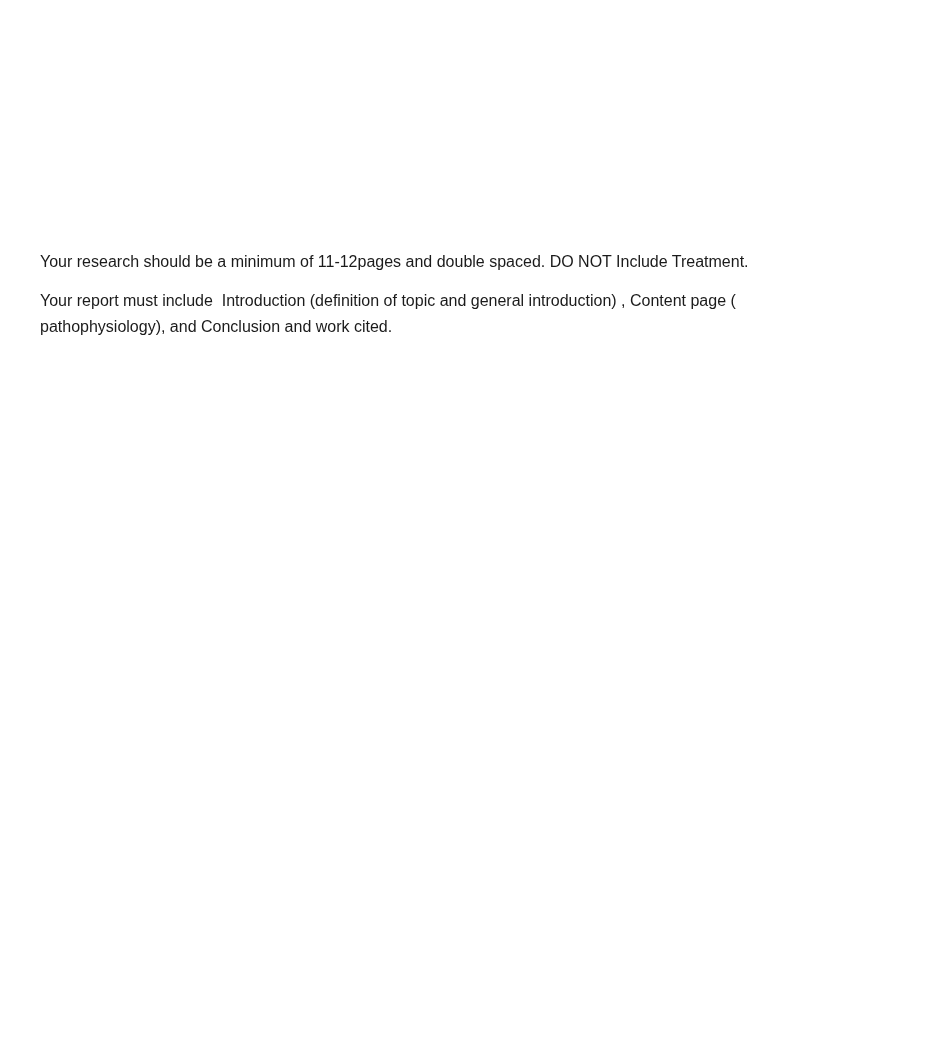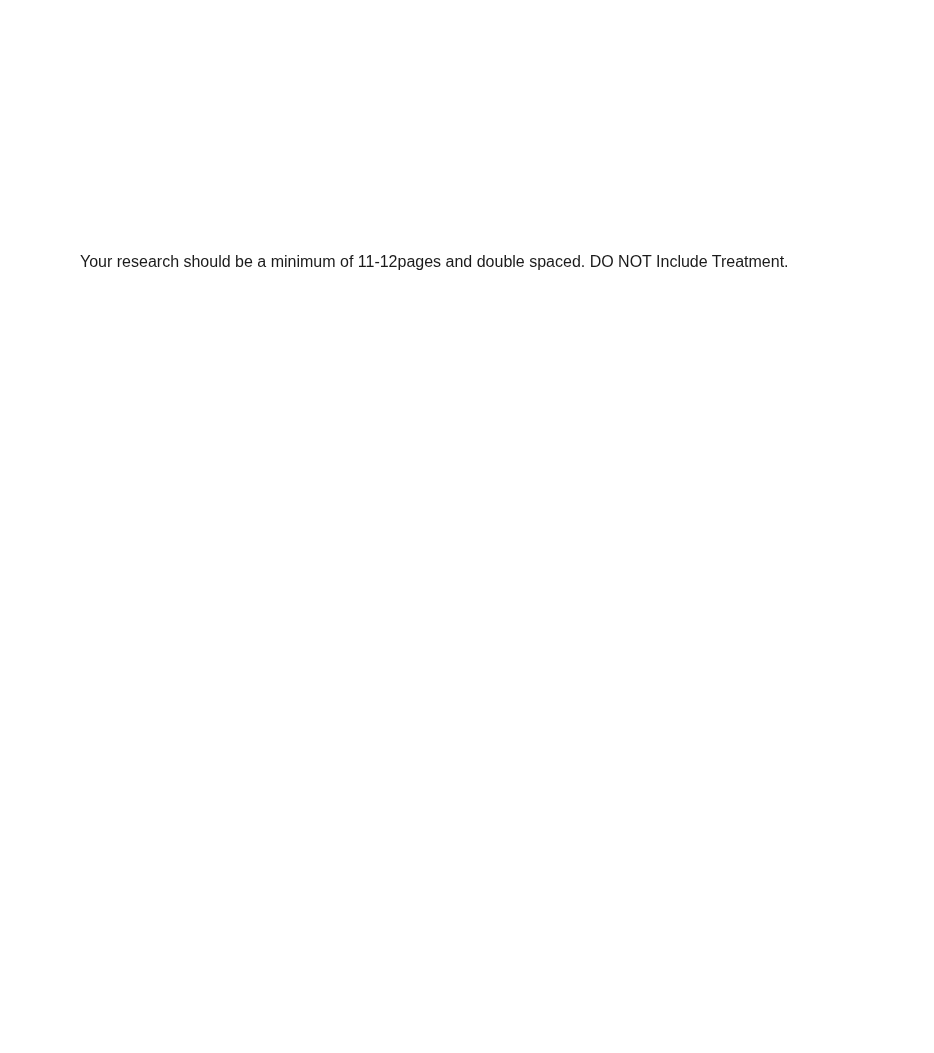--- a/index.html
+++ b/index.html
@@ -11,30 +11,31 @@
       width: 934px;
       height: 1053px;
       overflow: hidden;
       font-family: "Liberation Sans", "DejaVu Sans", sans-serif;
     }
     .document-page {
       box-sizing: border-box;
       width: 934px;
       height: 1053px;
       background: #ffffff;
-      padding: 249px 56px 0 80px;
+      padding: 249px 56px 0 40px;
     }
     .document-page p {
       margin: 0 0 13px 0;
       max-width: 800px;
       font-size: 16px;
       line-height: 26px;
       color: #1b1b1b;
       white-space: pre-wrap;
       -webkit-font-smoothing: antialiased;
     }
   </style>
 </head>
 <body>
 
 <div class="document-page">
   <p>Your research should be a minimum of 11-12pages and double spaced. DO NOT Include Treatment.</p>
+  <p>Your report must include  Introduction (definition of topic and general introduction) , Content page ( pathophysiology), and Conclusion and work cited.</p>
 </div>
 
 </body></html>

